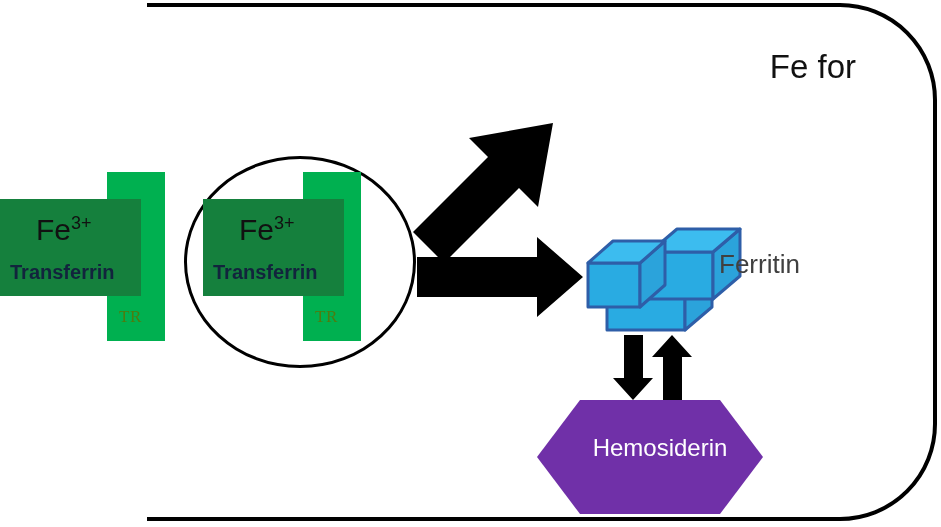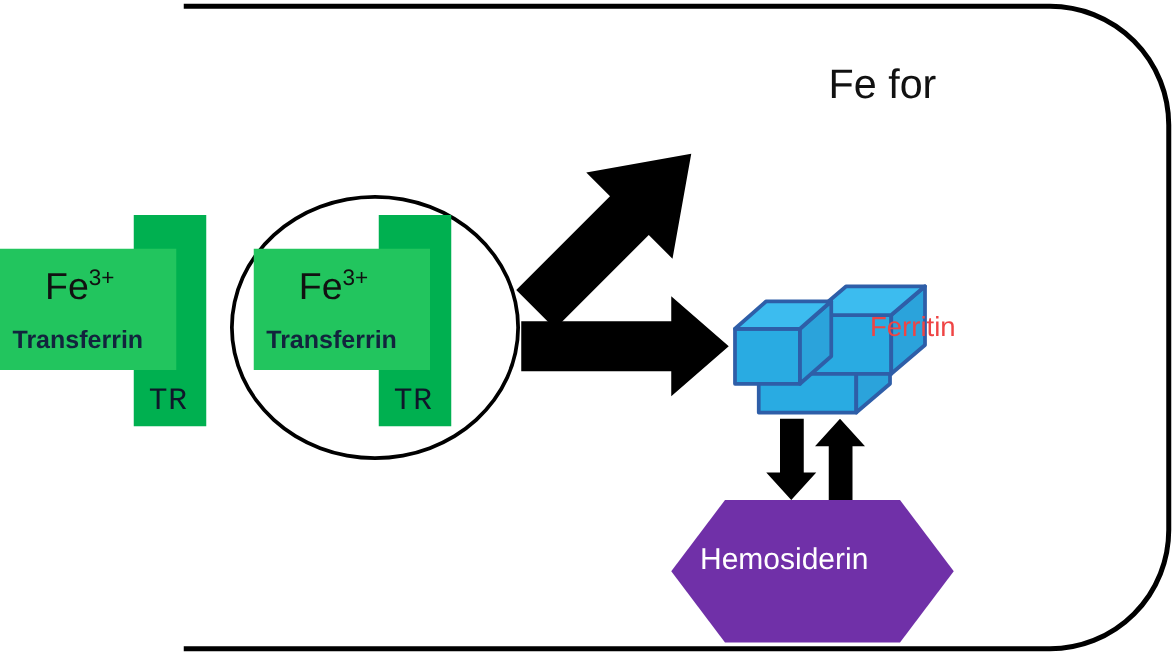--- a/index.html
+++ b/index.html
@@ -33,32 +33,32 @@
 
   
   .tr-bar {
     background: #00b050;
   }
   .tr-bar-outer { left: 107px; top: 172px; width: 58px; height: 169px; }
   .tr-bar-inner { left: 303px; top: 172px; width: 58px; height: 169px; }
 
   .tr-label {
     position: absolute;
-    color: #0f172a;
-    font-size: 25px;
-    font-family: Liberation Mono, monospace;
+    color: #4d7c0f;
+    font-size: 17px;
+    font-family: Liberation Serif, serif;
     line-height: 1;
     letter-spacing: 0.5px;
   }
   .tr-label-outer { left: 119px; top: 308px; }
   .tr-label-inner { left: 315px; top: 308px; }
 
   
   .transferrin-box {
-    background: #22c55e;
+    background: #15803d;
     color: #0d1a33;
   }
   .tf-outer { left: 0px;   top: 199px; width: 141px; height: 97px; }
   .tf-inner { left: 203px; top: 199px; width: 141px; height: 97px; }
 
   .tf-fe {
     position: absolute;
     font-size: 30px;
     line-height: 1;
     color: #111111;
@@ -76,37 +76,38 @@
   .tf-outer .tf-fe   { left: 36px; top: 16px; }
   .tf-outer .tf-name { left: 10px; top: 63px; }
   .tf-inner .tf-fe   { left: 36px; top: 16px; }
   .tf-inner .tf-name { left: 10px; top: 63px; }
 
   
   .fe-uses-label {
     left: 556px;
     top: 46px;
     width: 300px;
-    text-align: center;
+    text-align: right;
     font-size: 33px;
     line-height: 1.28;
     color: #111111;
   }
   .ferritin-label {
-    left: 696px;
+    left: 719px;
     top: 251px;
-    font-size: 22px;
-    line-height: 1;
-    color: #ef4444;
+    font-size: 26px;
+    line-height: 1;
+    color: #404040;
     white-space: nowrap;
   }
   .hemosiderin-label {
     left: 560px;
     top: 436px;
     width: 200px;
+    text-align: center;
     font-size: 24px;
     line-height: 1;
     color: #ffffff;
     white-space: nowrap;
   }
 
   
   .svg-layer {
     left: 0; top: 0; width: 941px; height: 527px;
     pointer-events: none;

